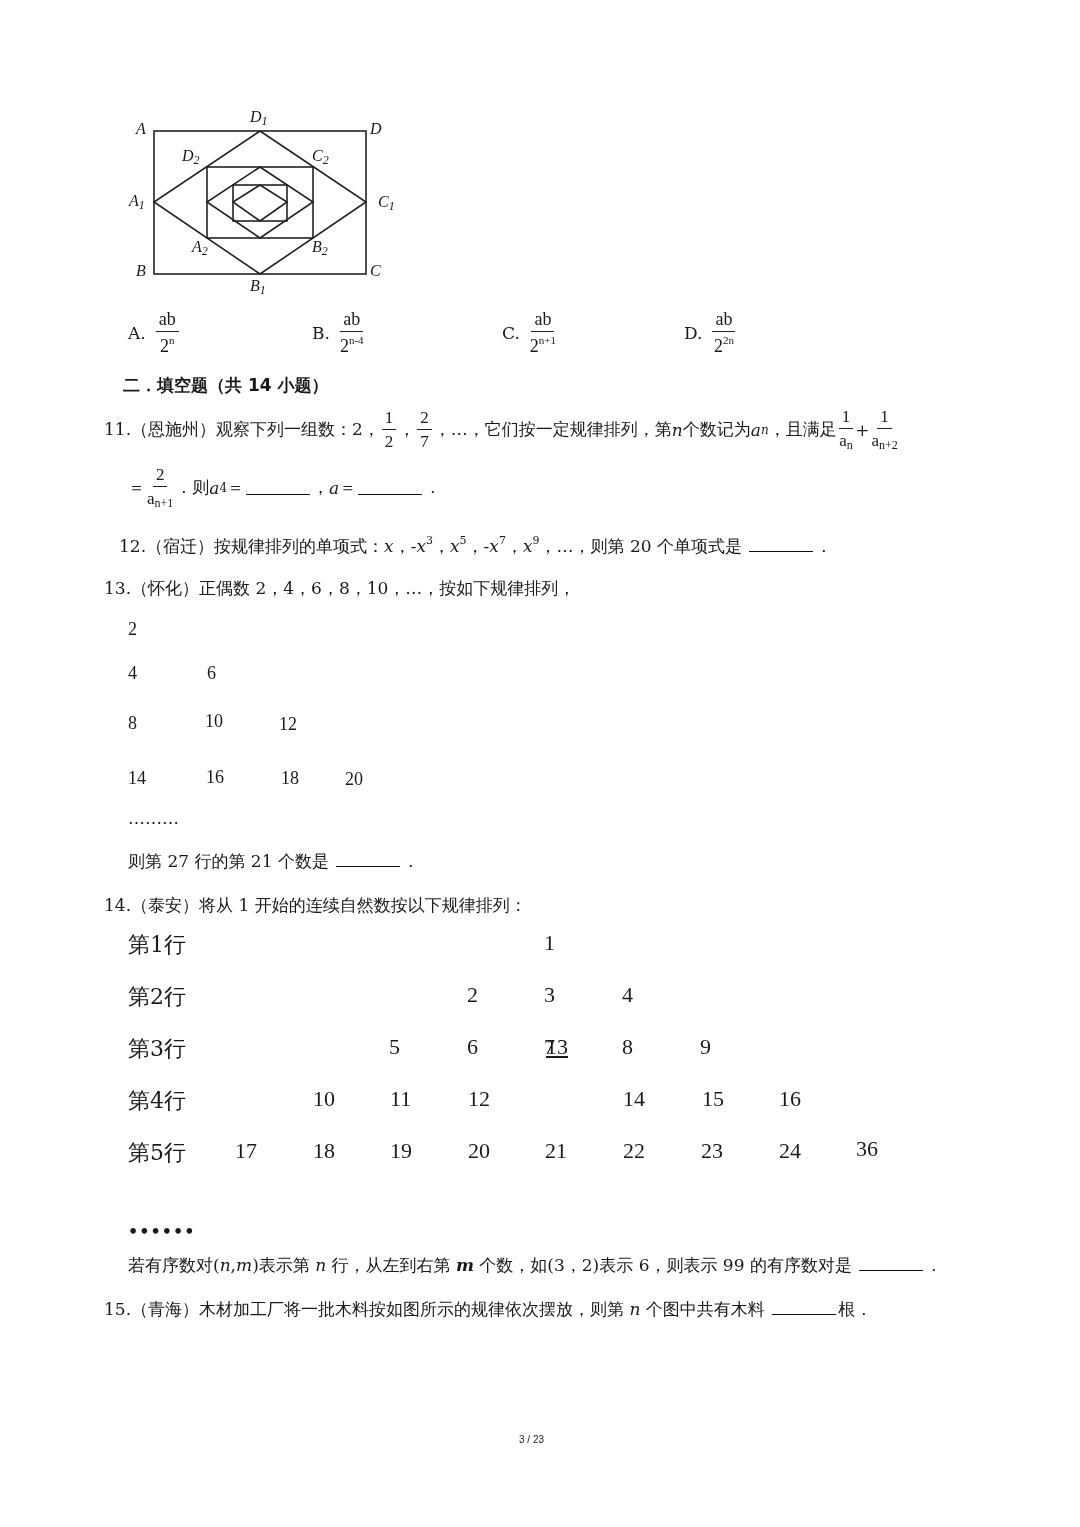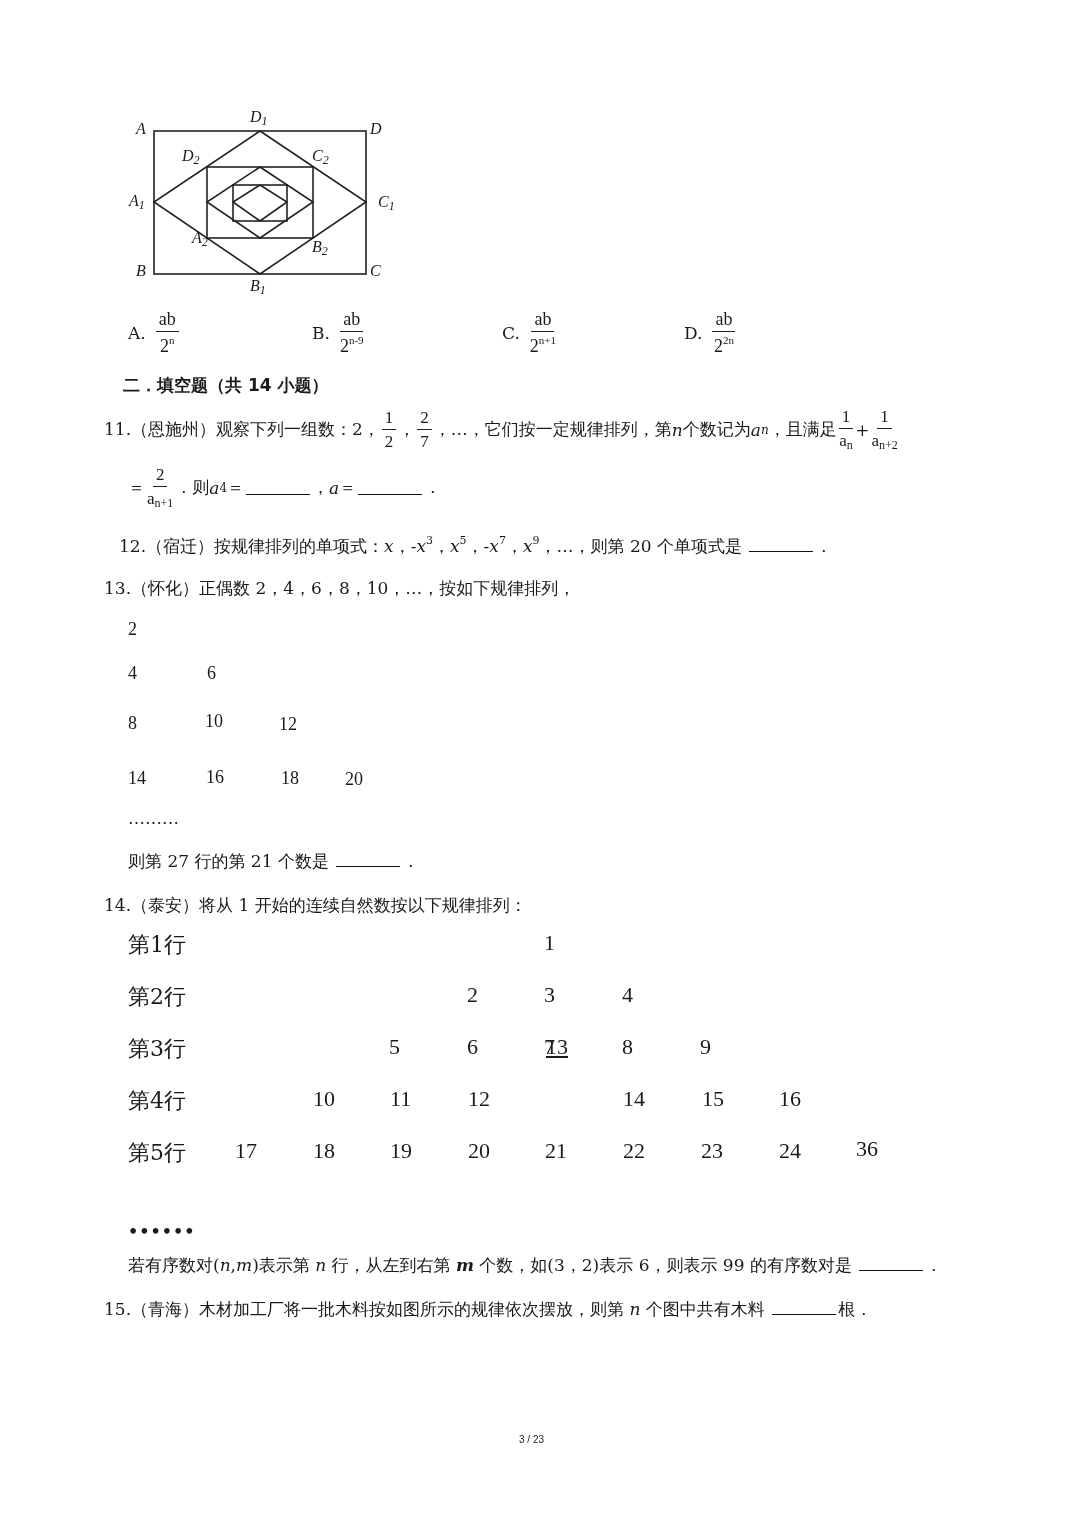--- a/index.html
+++ b/index.html
@@ -43,36 +43,36 @@
   <span class="abs geo-label" style="left:16px; top:20px;">A</span>
   <span class="abs geo-label" style="left:250px; top:20px;">D</span>
   <span class="abs geo-label" style="left:16px; top:162px;">B</span>
   <span class="abs geo-label" style="left:250px; top:162px;">C</span>
   <span class="abs geo-label" style="left:130px; top:8px;font-family:Liberation Serif, serif;"><span>D</span><span class="sub">1</span></span>
   <span class="abs geo-label" style="left:130px; top:177px;"><span>B</span><span class="sub">1</span></span>
   <span class="abs geo-label" style="left:9px; top:92px;"><span>A</span><span class="sub">1</span></span>
   <span class="abs geo-label" style="left:249px; top:93px;margin-left:9px;"><span>C</span><span class="sub">1</span></span>
   <span class="abs geo-label" style="left:62px; top:47px;"><span>D</span><span class="sub">2</span></span>
   <span class="abs geo-label" style="left:192px; top:47px;"><span>C</span><span class="sub">2</span></span>
-  <span class="abs geo-label" style="left:72px; top:129px;"><span>A</span><span class="sub">2</span></span>
+  <span class="abs geo-label" style="left:72px; top:138px;"><span>A</span><span class="sub">2</span></span>
   <span class="abs geo-label" style="left:192px; top:138px;"><span>B</span><span class="sub">2</span></span>
 </div>
 
 <div class="abs opt" style="left:128px; top:310px;">
   <span>A.</span>
   <span class="frac">
       <span class="num">ab</span>
       <span class="den"><span>2</span><span class="sup">n</span></span>
     </span>
 </div>
 <div class="abs opt" style="left:312px; top:310px;">
   <span>B.</span>
   <span class="frac">
       <span class="num">ab</span>
-      <span class="den"><span>2</span><span class="sup">n-9</span></span>
+      <span class="den"><span>2</span><span class="sup">n-4</span></span>
     </span>
 </div>
 <div class="abs opt" style="left:502px; top:310px;">
   <span>C.</span>
   <span class="frac">
       <span class="num">ab</span>
       <span class="den"><span>2</span><span class="sup">n+1</span></span>
     </span>
 </div>
 <div class="abs opt" style="left:684px; top:310px;">

